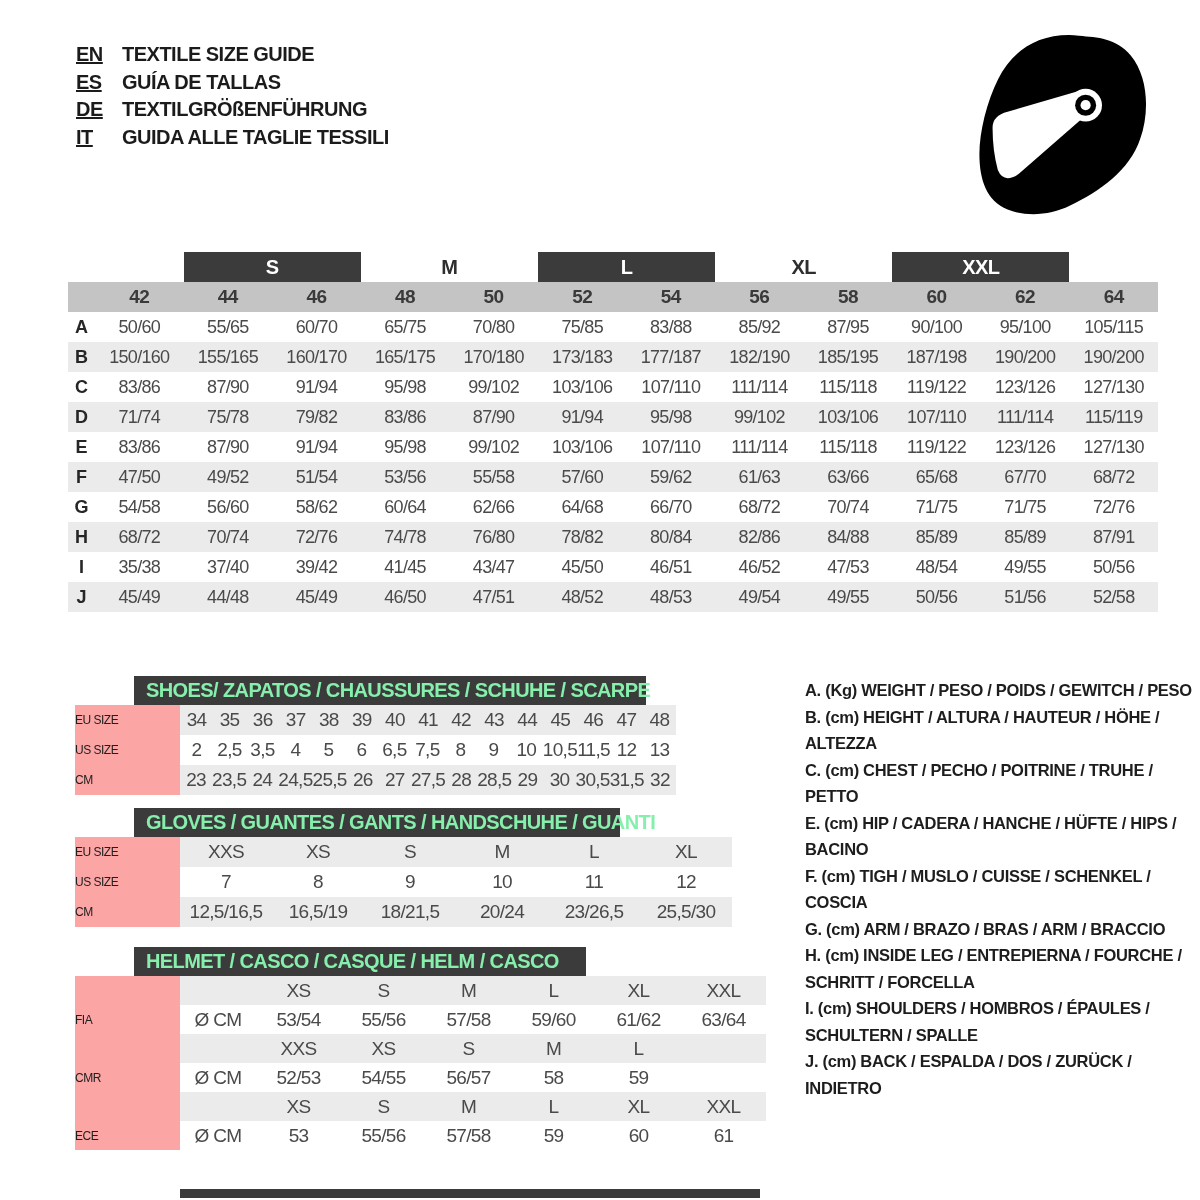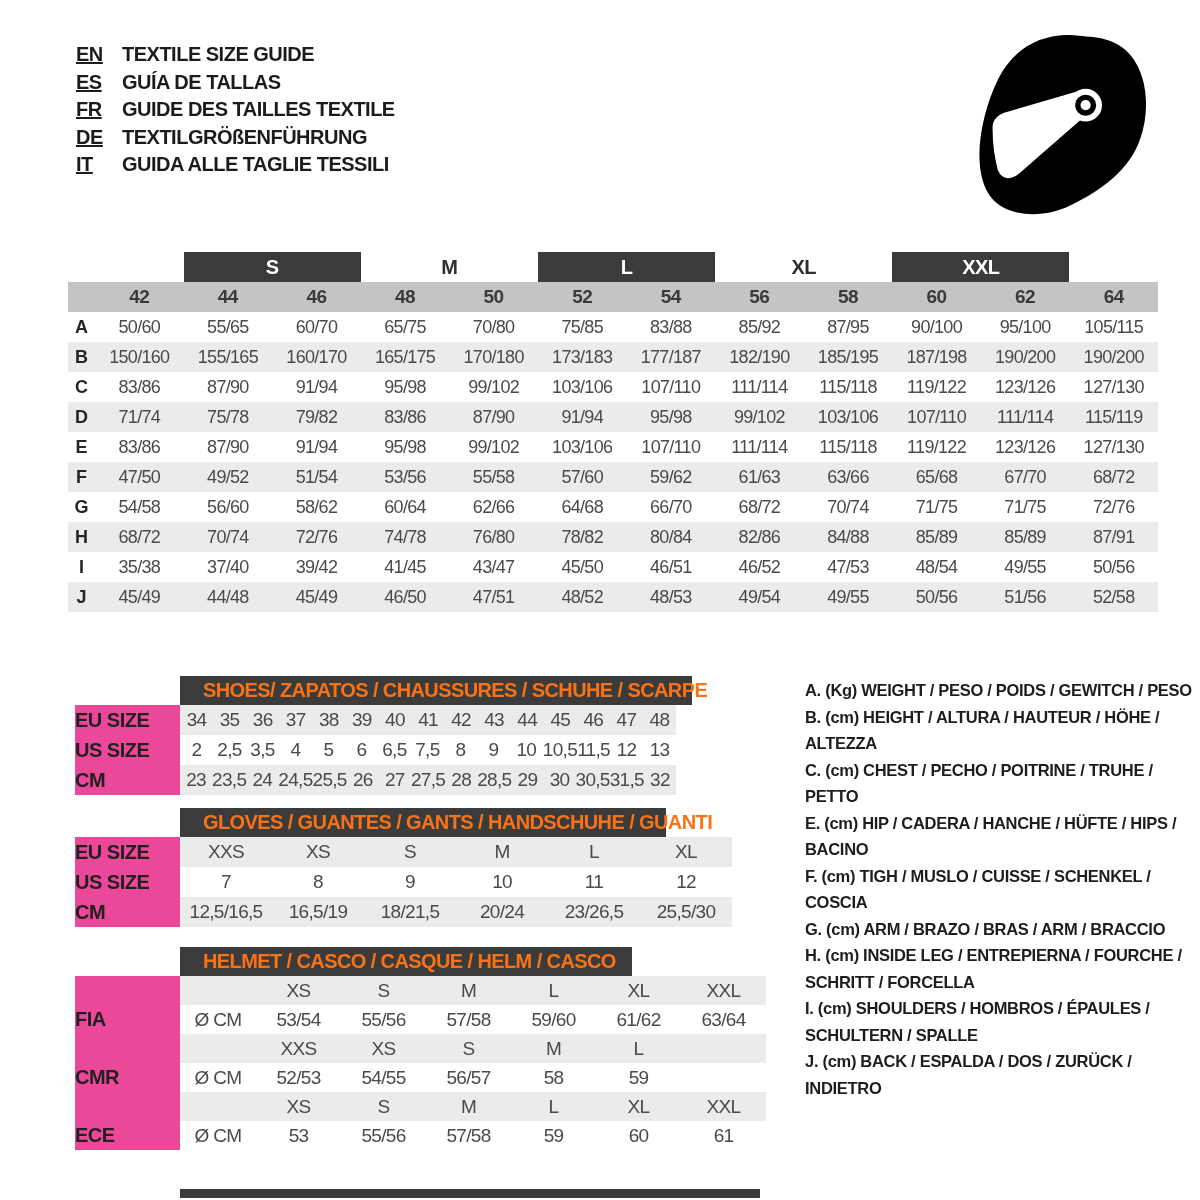--- a/index.html
+++ b/index.html
@@ -26,29 +26,29 @@
   .num-cell{display:flex;align-items:center;justify-content:center;
             font-weight:700;font-size:19px;color:#3a3a3a;letter-spacing:-0.5px;}
   .data-row{height:30px;}
   .data-row.stripe{background:#ebebeb;}
   .row-letter{display:flex;align-items:center;justify-content:center;
               font-weight:700;font-size:18px;color:#262626;}
   .data-cell{display:flex;align-items:center;justify-content:center;
              font-size:18px;color:#4a4a4a;letter-spacing:-0.7px;white-space:nowrap;}
   
   .subs{position:absolute;left:75px;top:676px;width:710px;}
-  .sub-title{height:29px;background:#3b3b3b;color:#f97316;font-weight:700;font-size:20px;
-             display:flex;align-items:center;padding-left:23px;letter-spacing:-0.6px;
-             margin-left:105px;box-sizing:border-box;white-space:nowrap;}
+  .sub-title{height:29px;background:#3b3b3b;color:#86efac;font-weight:700;font-size:20px;
+             display:flex;align-items:center;padding-left:12px;letter-spacing:-0.6px;
+             margin-left:59px;box-sizing:border-box;white-space:nowrap;}
   .shoes-title{width:512px;}
   .gloves-title{width:486px;}
   .helmet-title{width:452px;}
   .sub-row{display:flex;height:30px;}
-  .sub-label{width:105px;display:flex;align-items:center;font-weight:700;font-size:20px;
-             color:#202020;letter-spacing:-0.5px;background:#ec4899;}
+  .sub-label{width:105px;display:flex;align-items:center;font-weight:400;font-size:12px;
+             color:#202020;letter-spacing:-0.5px;background:#fca5a5;}
   .cells{display:grid;}
   .cells.stripe{background:#ebebeb;}
   .shoes-cells{width:496px;grid-template-columns:repeat(15,1fr);}
   .gloves-cells{width:552px;grid-template-columns:repeat(6,1fr);}
   .helmet-cells{width:586px;grid-template-columns:76px repeat(6,85px);}
   .sub-cell{display:flex;align-items:center;justify-content:center;font-size:19px;
             color:#4a4a4a;letter-spacing:-0.7px;white-space:nowrap;}
   .sub-cell.size{font-weight:400;}
   .gap13{height:13px;}
   .gap20{height:20px;}
@@ -64,24 +64,20 @@
 <body>
 
 <div class="langs">
   <div class="lang-row">
     <span class="lang-code">EN</span>
     <span class="lang-title">TEXTILE SIZE GUIDE</span>
   </div>
   <div class="lang-row">
     <span class="lang-code">ES</span>
     <span class="lang-title">GUÍA DE TALLAS</span>
-  </div>
-  <div class="lang-row">
-    <span class="lang-code">FR</span>
-    <span class="lang-title">GUIDE DES TAILLES TEXTILE</span>
   </div>
   <div class="lang-row">
     <span class="lang-code">DE</span>
     <span class="lang-title">TEXTILGRÖßENFÜHRUNG</span>
   </div>
   <div class="lang-row">
     <span class="lang-code">IT</span>
     <span class="lang-title">GUIDA ALLE TAGLIE TESSILI</span>
   </div>
 </div>

